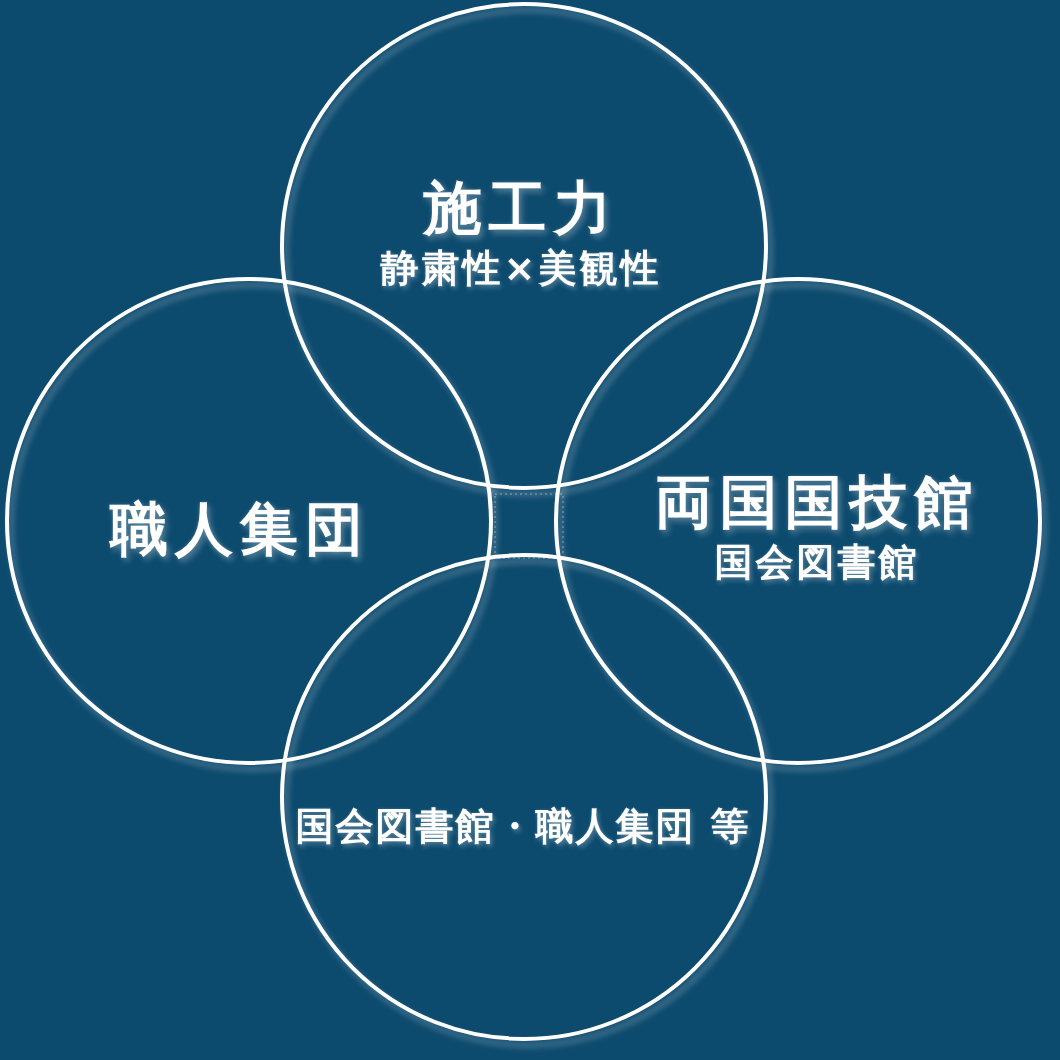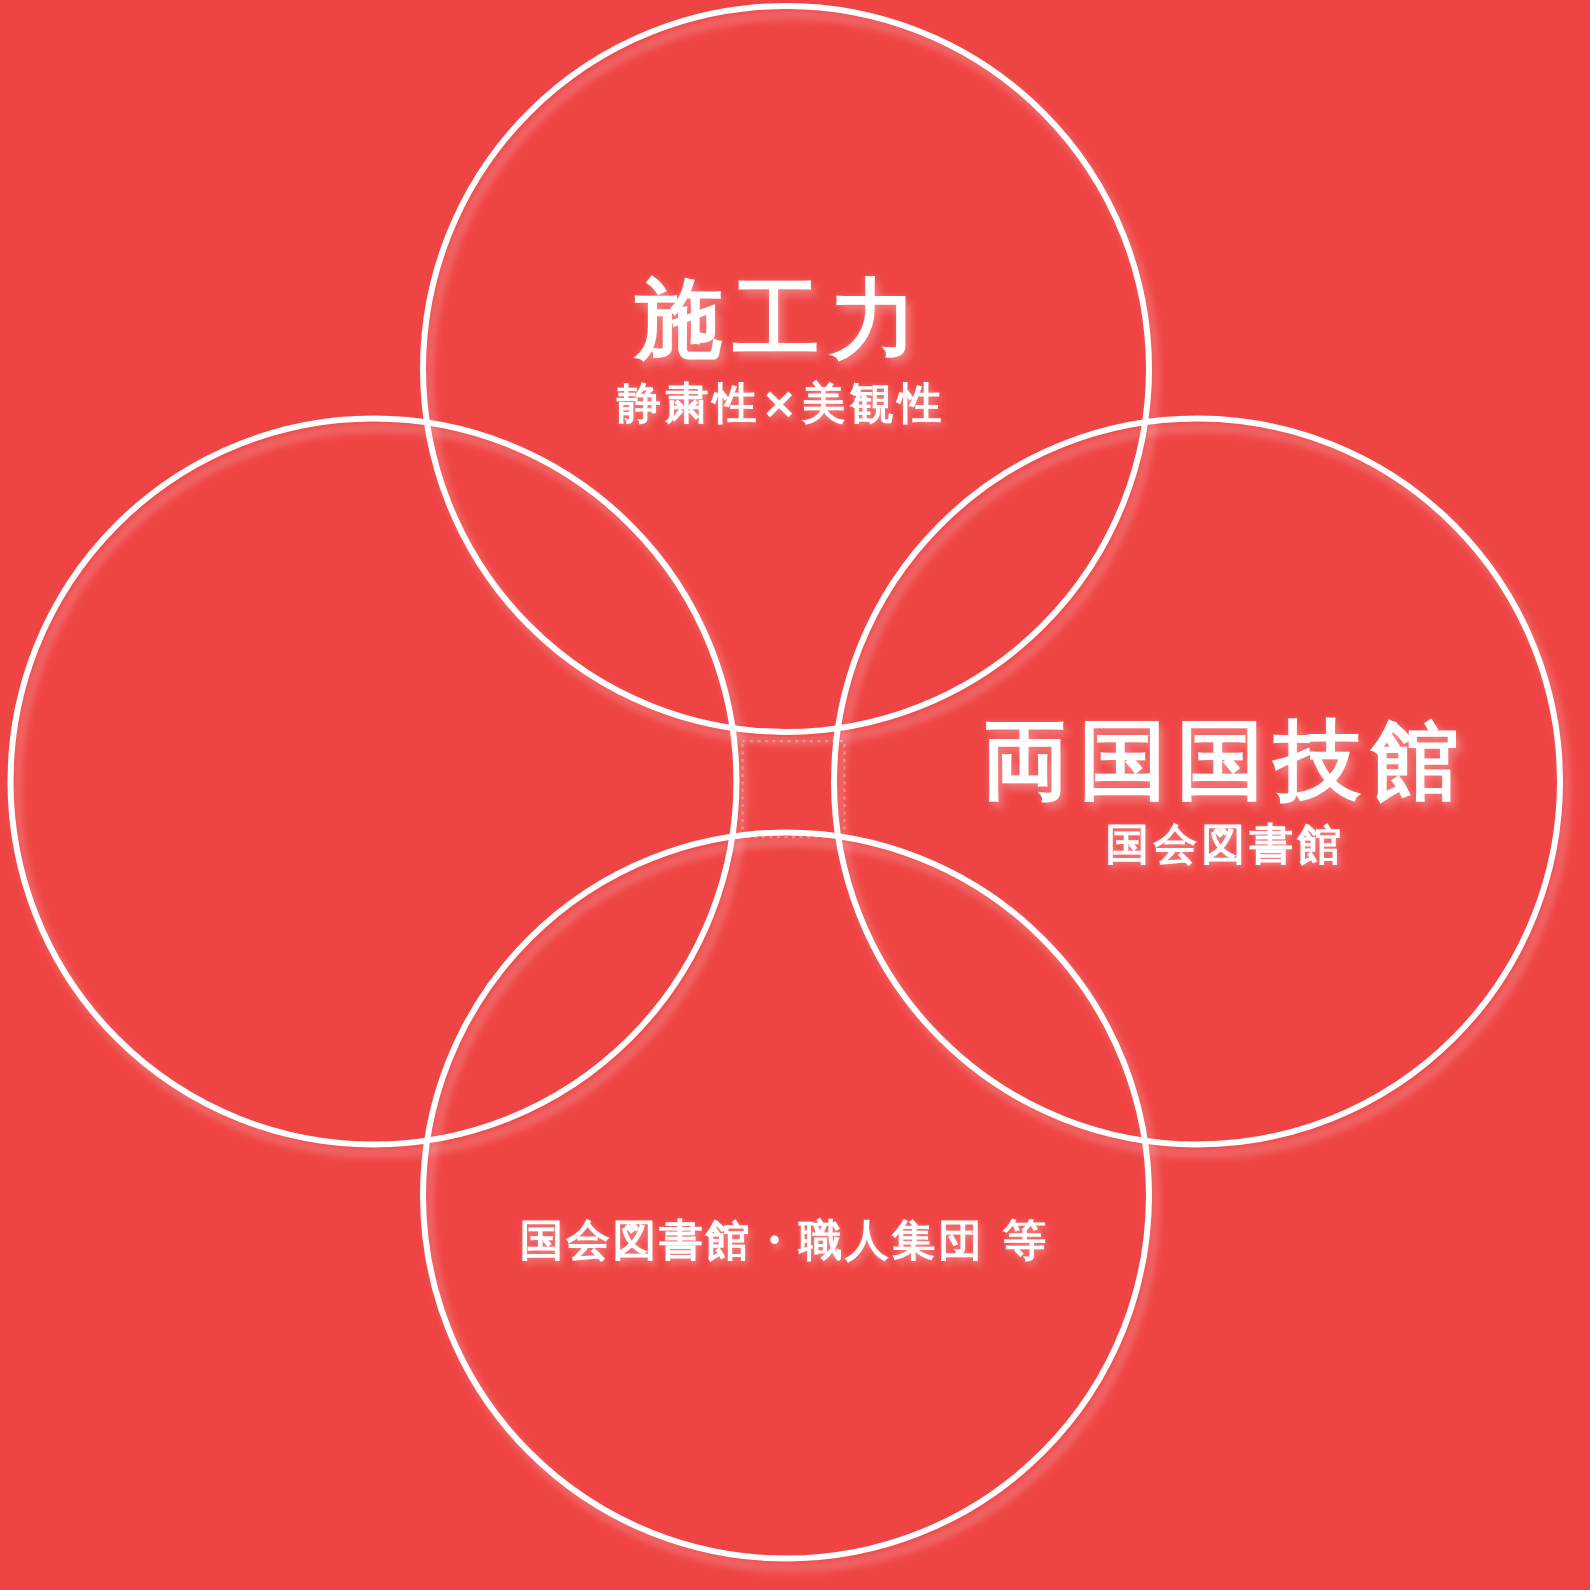--- a/index.html
+++ b/index.html
@@ -8,21 +8,21 @@
     background: #000000;
     width: 1060px;
     height: 1060px;
     overflow: hidden;
     font-family: "DejaVu Sans", "Liberation Sans", sans-serif;
   }
   .stage {
     position: relative;
     width: 1060px;
     height: 1060px;
-    background: #ef4444;
+    background: #0c4a6e;
   }
   .stage svg {
     position: absolute;
     left: 0;
     top: 0;
   }
   .ring {
     filter: drop-shadow(4px 6px 3px rgba(255,255,255,0.30));
   }
   .center-square {
@@ -36,21 +36,21 @@
     white-space: nowrap;
   }
   .label .title {
     font-size: 58px;
     font-weight: 800;
     letter-spacing: 7px;
     line-height: 1.05;
     text-shadow: 0 0 4px rgba(255,255,255,0.18), 3px 4px 6px rgba(255,255,255,0.28);
   }
   .label .subtitle {
-    font-size: 29px;
+    font-size: 38px;
     font-weight: 800;
     letter-spacing: 3px;
     margin-top: 10px;
     line-height: 1.05;
     text-shadow: 0 0 3px rgba(255,255,255,0.18), 2px 3px 5px rgba(255,255,255,0.28);
   }
   .label-top    { left: 521px; top: 233px; }
   .label-left   { left: 240px; top: 529px; }
   .label-right  { left: 817px; top: 527px; }
   .label-bottom { left: 523px; top: 822px; }
@@ -78,20 +78,21 @@
       <rect x="495" y="494" width="68" height="64" fill="none" stroke="rgba(255,255,255,0.30)" stroke-width="1.5" stroke-dasharray="2 3"></rect>
     </g>
   </svg>
 
   <div class="label label-top">
     <div class="title">施工力</div>
     <div class="subtitle">静粛性×美観性</div>
   </div>
 
   <div class="label label-left">
+    <div class="title">職人集団</div>
   </div>
 
   <div class="label label-right">
     <div class="title">両国国技館</div>
     <div class="subtitle">国会図書館</div>
   </div>
 
   <div class="label label-bottom">
     <div class="subtitle">国会図書館・職人集団 等</div>
   </div>

